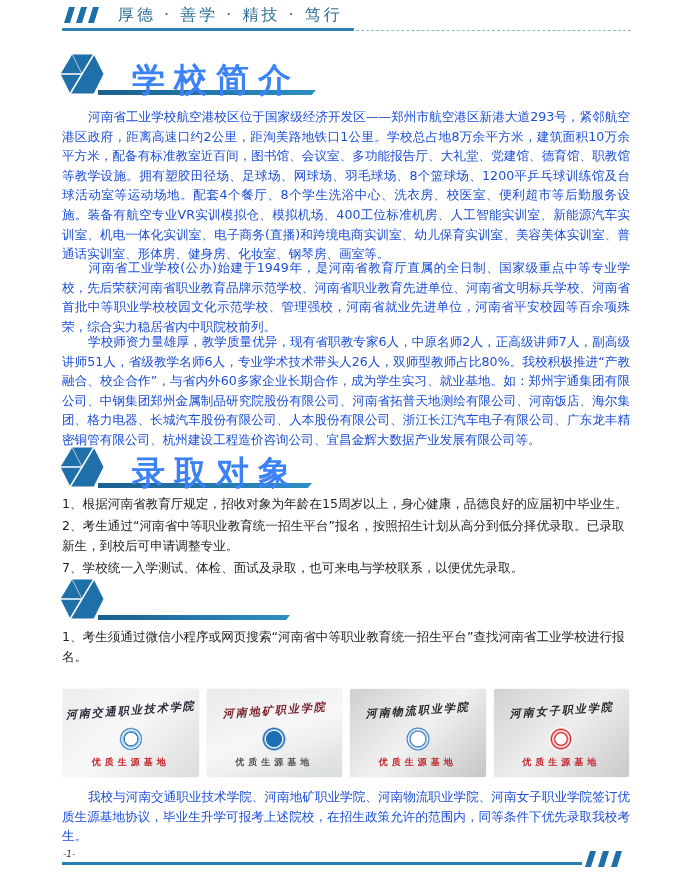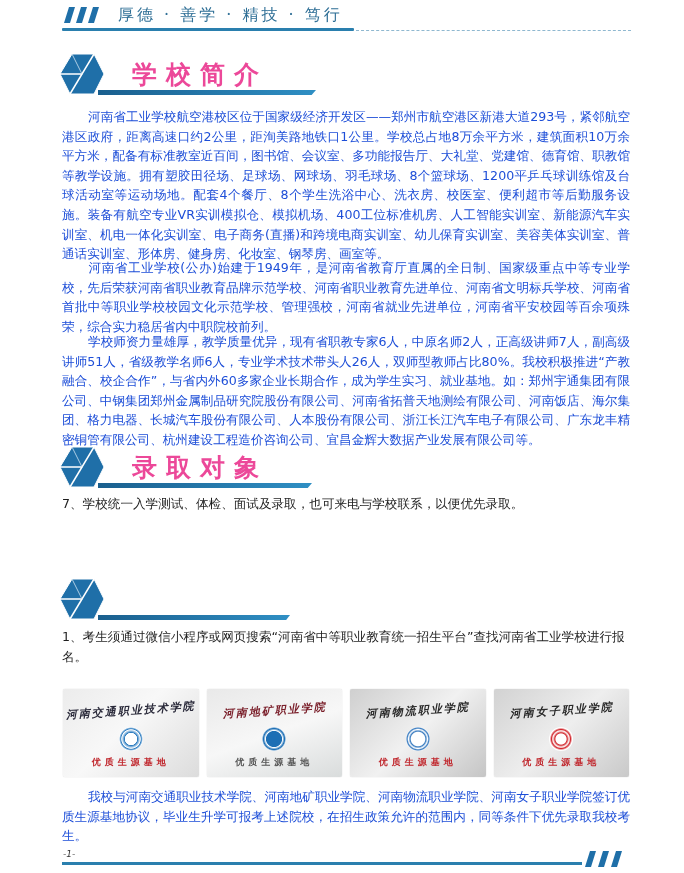--- a/index.html
+++ b/index.html
@@ -10,21 +10,21 @@
   .abs { position: absolute; }
   
   .hdr-slashes { left: 64px; top: 7px; width: 36px; height: 16px; }
   .hdr-motto { left: 118px; top: 5px; font-size: 16px; color: #2f6f96; letter-spacing: 3px; font-family: "DejaVu Serif", serif; white-space: nowrap; }
   .hdr-line { left: 62px; top: 28px; width: 292px; height: 3px; background: #2a7fae; border-radius: 1px; }
   .hdr-dash { left: 356px; top: 30px; width: 275px; border-top: 1px dashed #8fb8d0; }
   
   .sec { left: 58px; width: 260px; height: 48px; }
   .sec svg.cube { position: absolute; left: 0; top: 0; width: 48px; height: 46px; }
   .sec .bar { position: absolute; left: 40px; top: 38px; height: 5px; background: linear-gradient(90deg,#1a5f8e,#2f8fc4); clip-path: polygon(0 0,100% 0,98% 100%,0 100%); }
-  .sec .title { position: absolute; left: 74px; top: 6px; font-size: 25px; font-weight: bold; color: #ec4899; letter-spacing: 9px; white-space: nowrap; text-align: right; }
+  .sec .title { position: absolute; left: 74px; top: 6px; font-size: 33px; font-weight: bold; color: #3b82f6; letter-spacing: 9px; white-space: nowrap; text-align: right; }
   
   .para { left: 62px; width: 568px; font-size: 12.6px; line-height: 19.6px; color: #1d4ed8; text-align: justify; }
   .para .indent { display: inline-block; width: 26px; }
   .list { left: 62px; width: 568px; font-size: 12.6px; line-height: 20px; color: #1e1e1e; }
   .list p { margin: 0 0 2px 0; }
   
   .plaques { left: 63px; top: 689px; width: 566px; height: 90px; display: flex; gap: 8px; }
   .plaque { flex: 1; height: 88px; position: relative; overflow: hidden; border-radius: 2px;
     background: linear-gradient(135deg,#ececec 0%,#f8f8f8 45%,#dcdcdc 100%); box-shadow: 0 0 1px #bbb; }
   .plaque:nth-child(2){ background: linear-gradient(160deg,#e9e9e9 0%,#f7f7f7 50%,#d9dcdc 100%); }
@@ -70,20 +70,22 @@
     <polygon points="14,2 36,2 46,22 36,42 12,42 2,22" fill="#1f6fa8" stroke="#ffffff" stroke-width="1"></polygon>
     <polyline points="2,22 24,22 36,2" fill="none" stroke="#ffffff" stroke-width="1.5"></polyline>
     <polyline points="24,22 12,42" fill="none" stroke="#ffffff" stroke-width="1.5"></polyline>
     <polyline points="14,2 24,22" fill="none" stroke="#cfe3f1" stroke-width="0.8"></polyline>
   </svg>
   <div class="bar" style="width:214px;"></div>
   <div class="title">录取对象</div>
 </div>
 
 <div class="abs list" style="top:494px;">
+  <p>1、根据河南省教育厅规定，招收对象为年龄在15周岁以上，身心健康，品德良好的应届初中毕业生。</p>
+  <p>2、考生通过“河南省中等职业教育统一招生平台”报名，按照招生计划从高分到低分择优录取。已录取新生，到校后可申请调整专业。</p>
   <p>7、学校统一入学测试、体检、面试及录取，也可来电与学校联系，以便优先录取。</p>
 </div>
 
 <div class="abs sec" style="top:577px;">
   <svg class="cube" viewBox="0 0 48 46">
     <polygon points="14,2 36,2 46,22 36,42 12,42 2,22" fill="#1f6fa8" stroke="#ffffff" stroke-width="1"></polygon>
     <polyline points="2,22 24,22 36,2" fill="none" stroke="#ffffff" stroke-width="1.5"></polyline>
     <polyline points="24,22 12,42" fill="none" stroke="#ffffff" stroke-width="1.5"></polyline>
     <polyline points="14,2 24,22" fill="none" stroke="#cfe3f1" stroke-width="0.8"></polyline>
   </svg>

